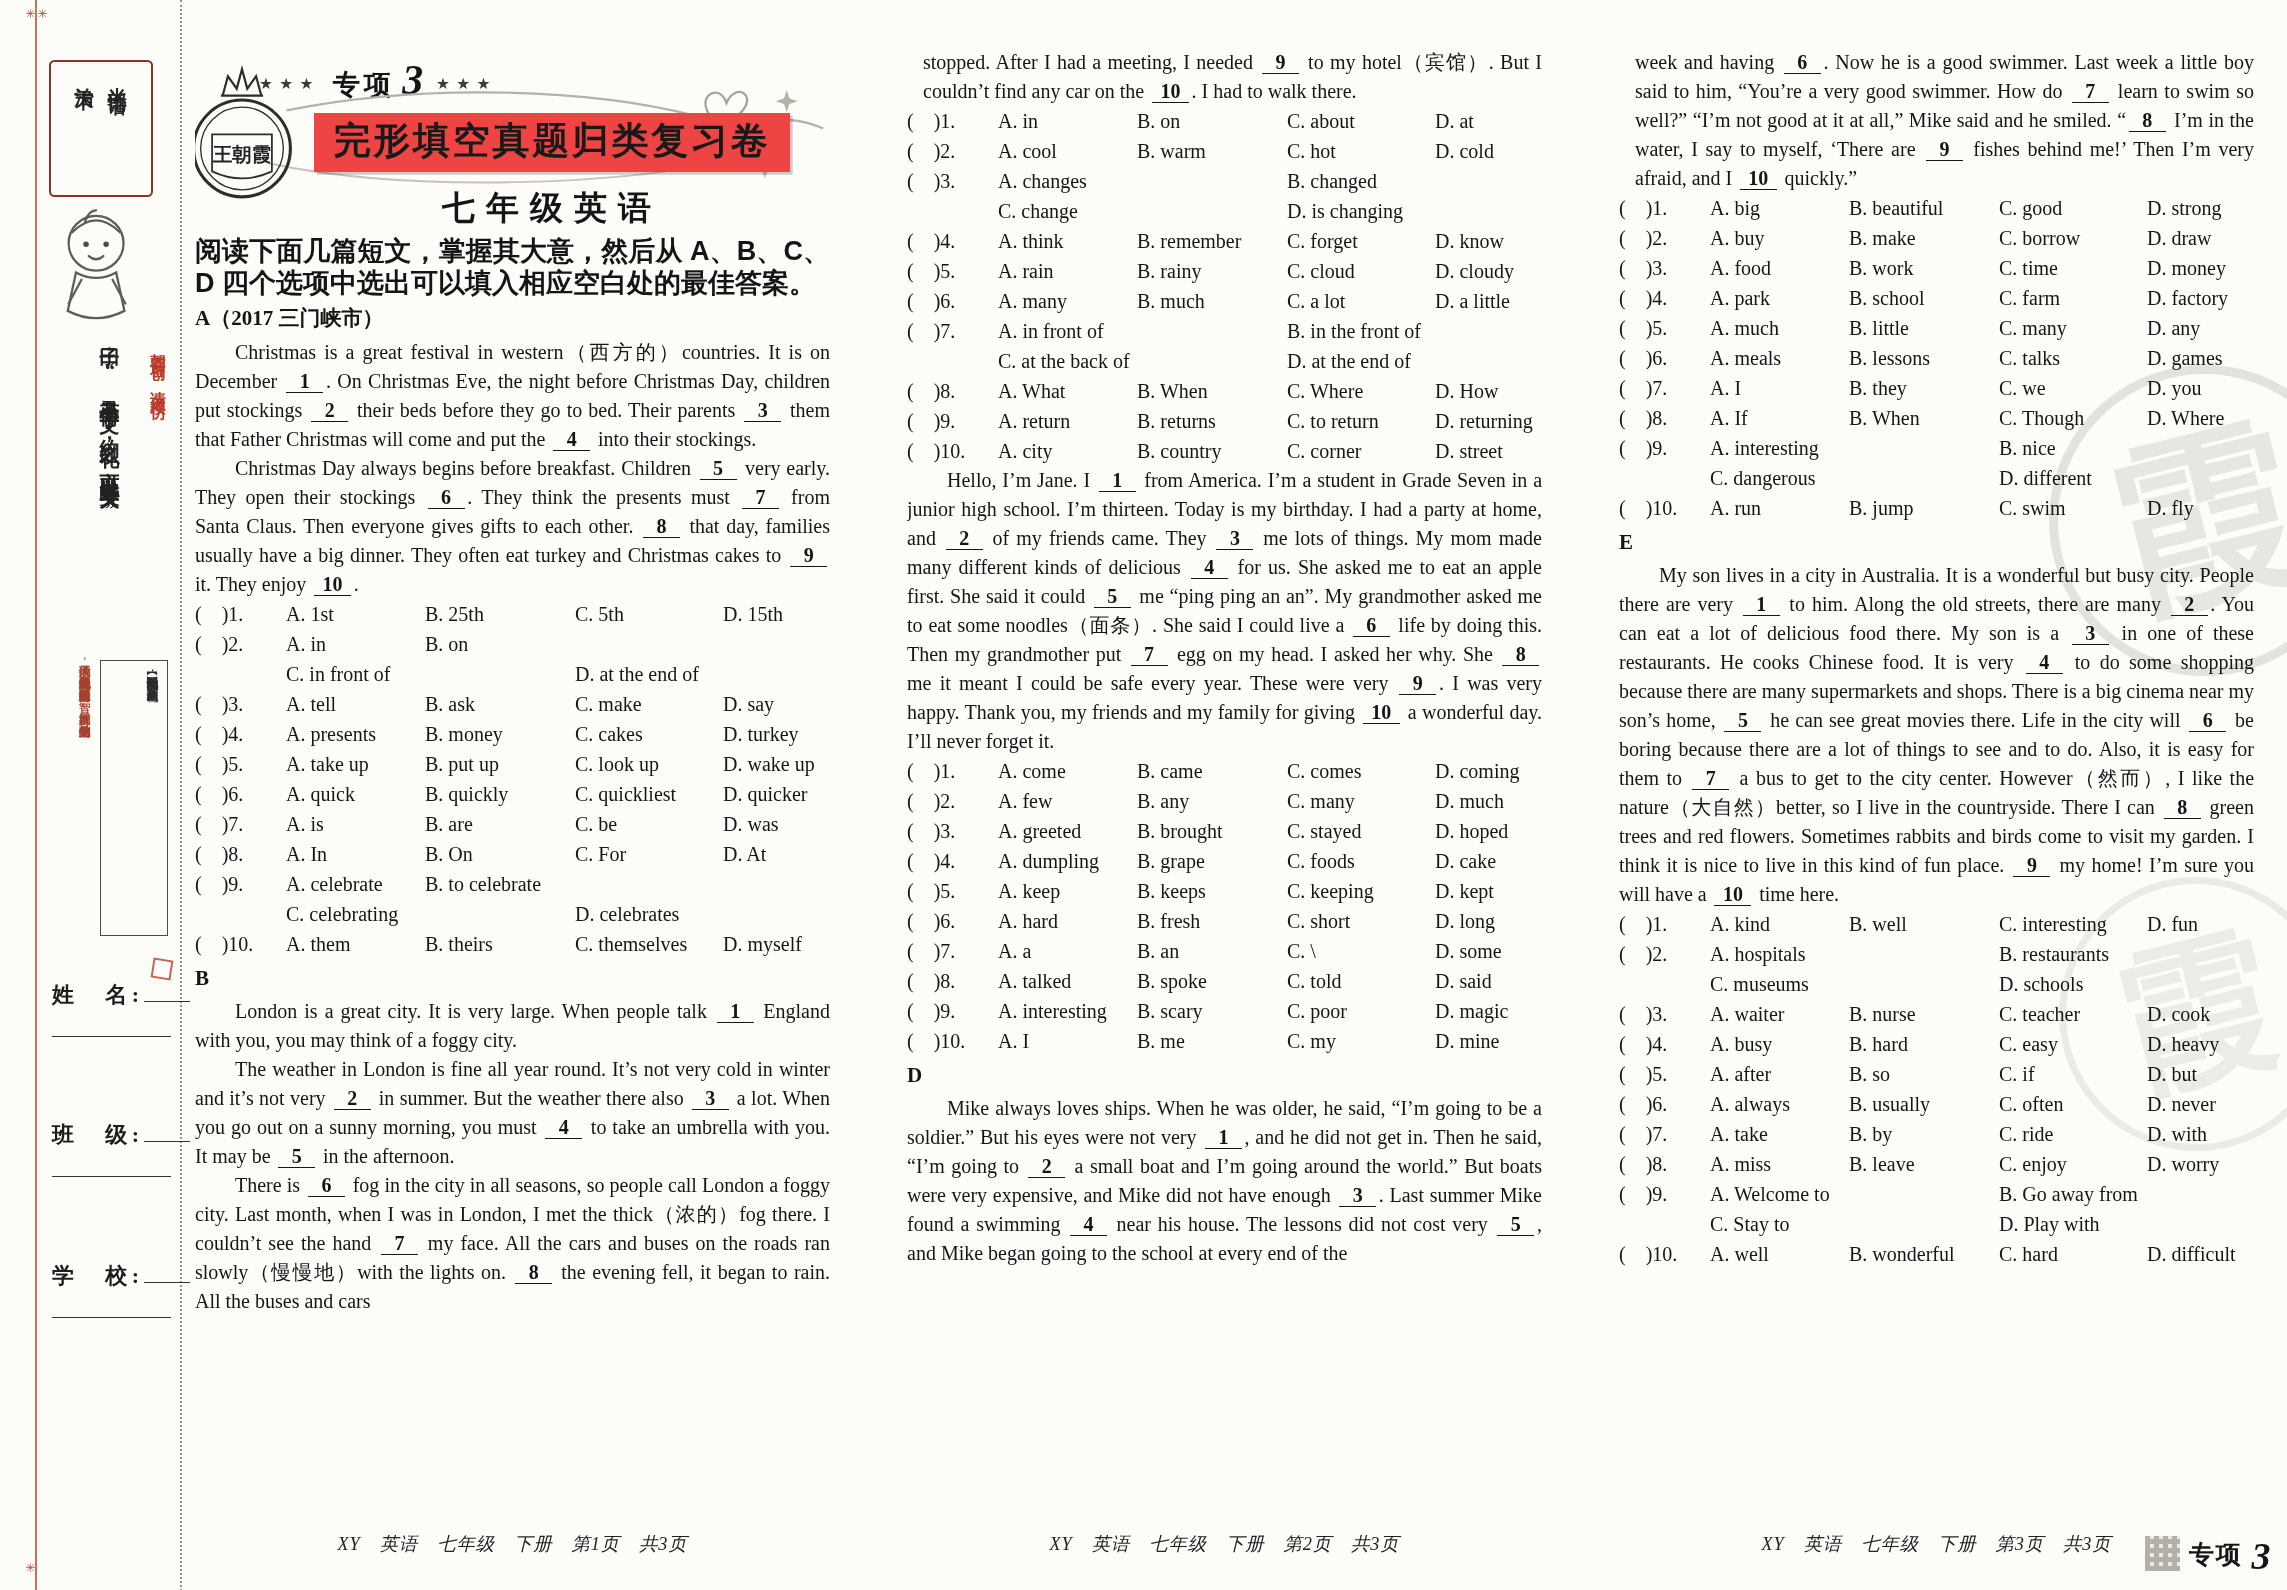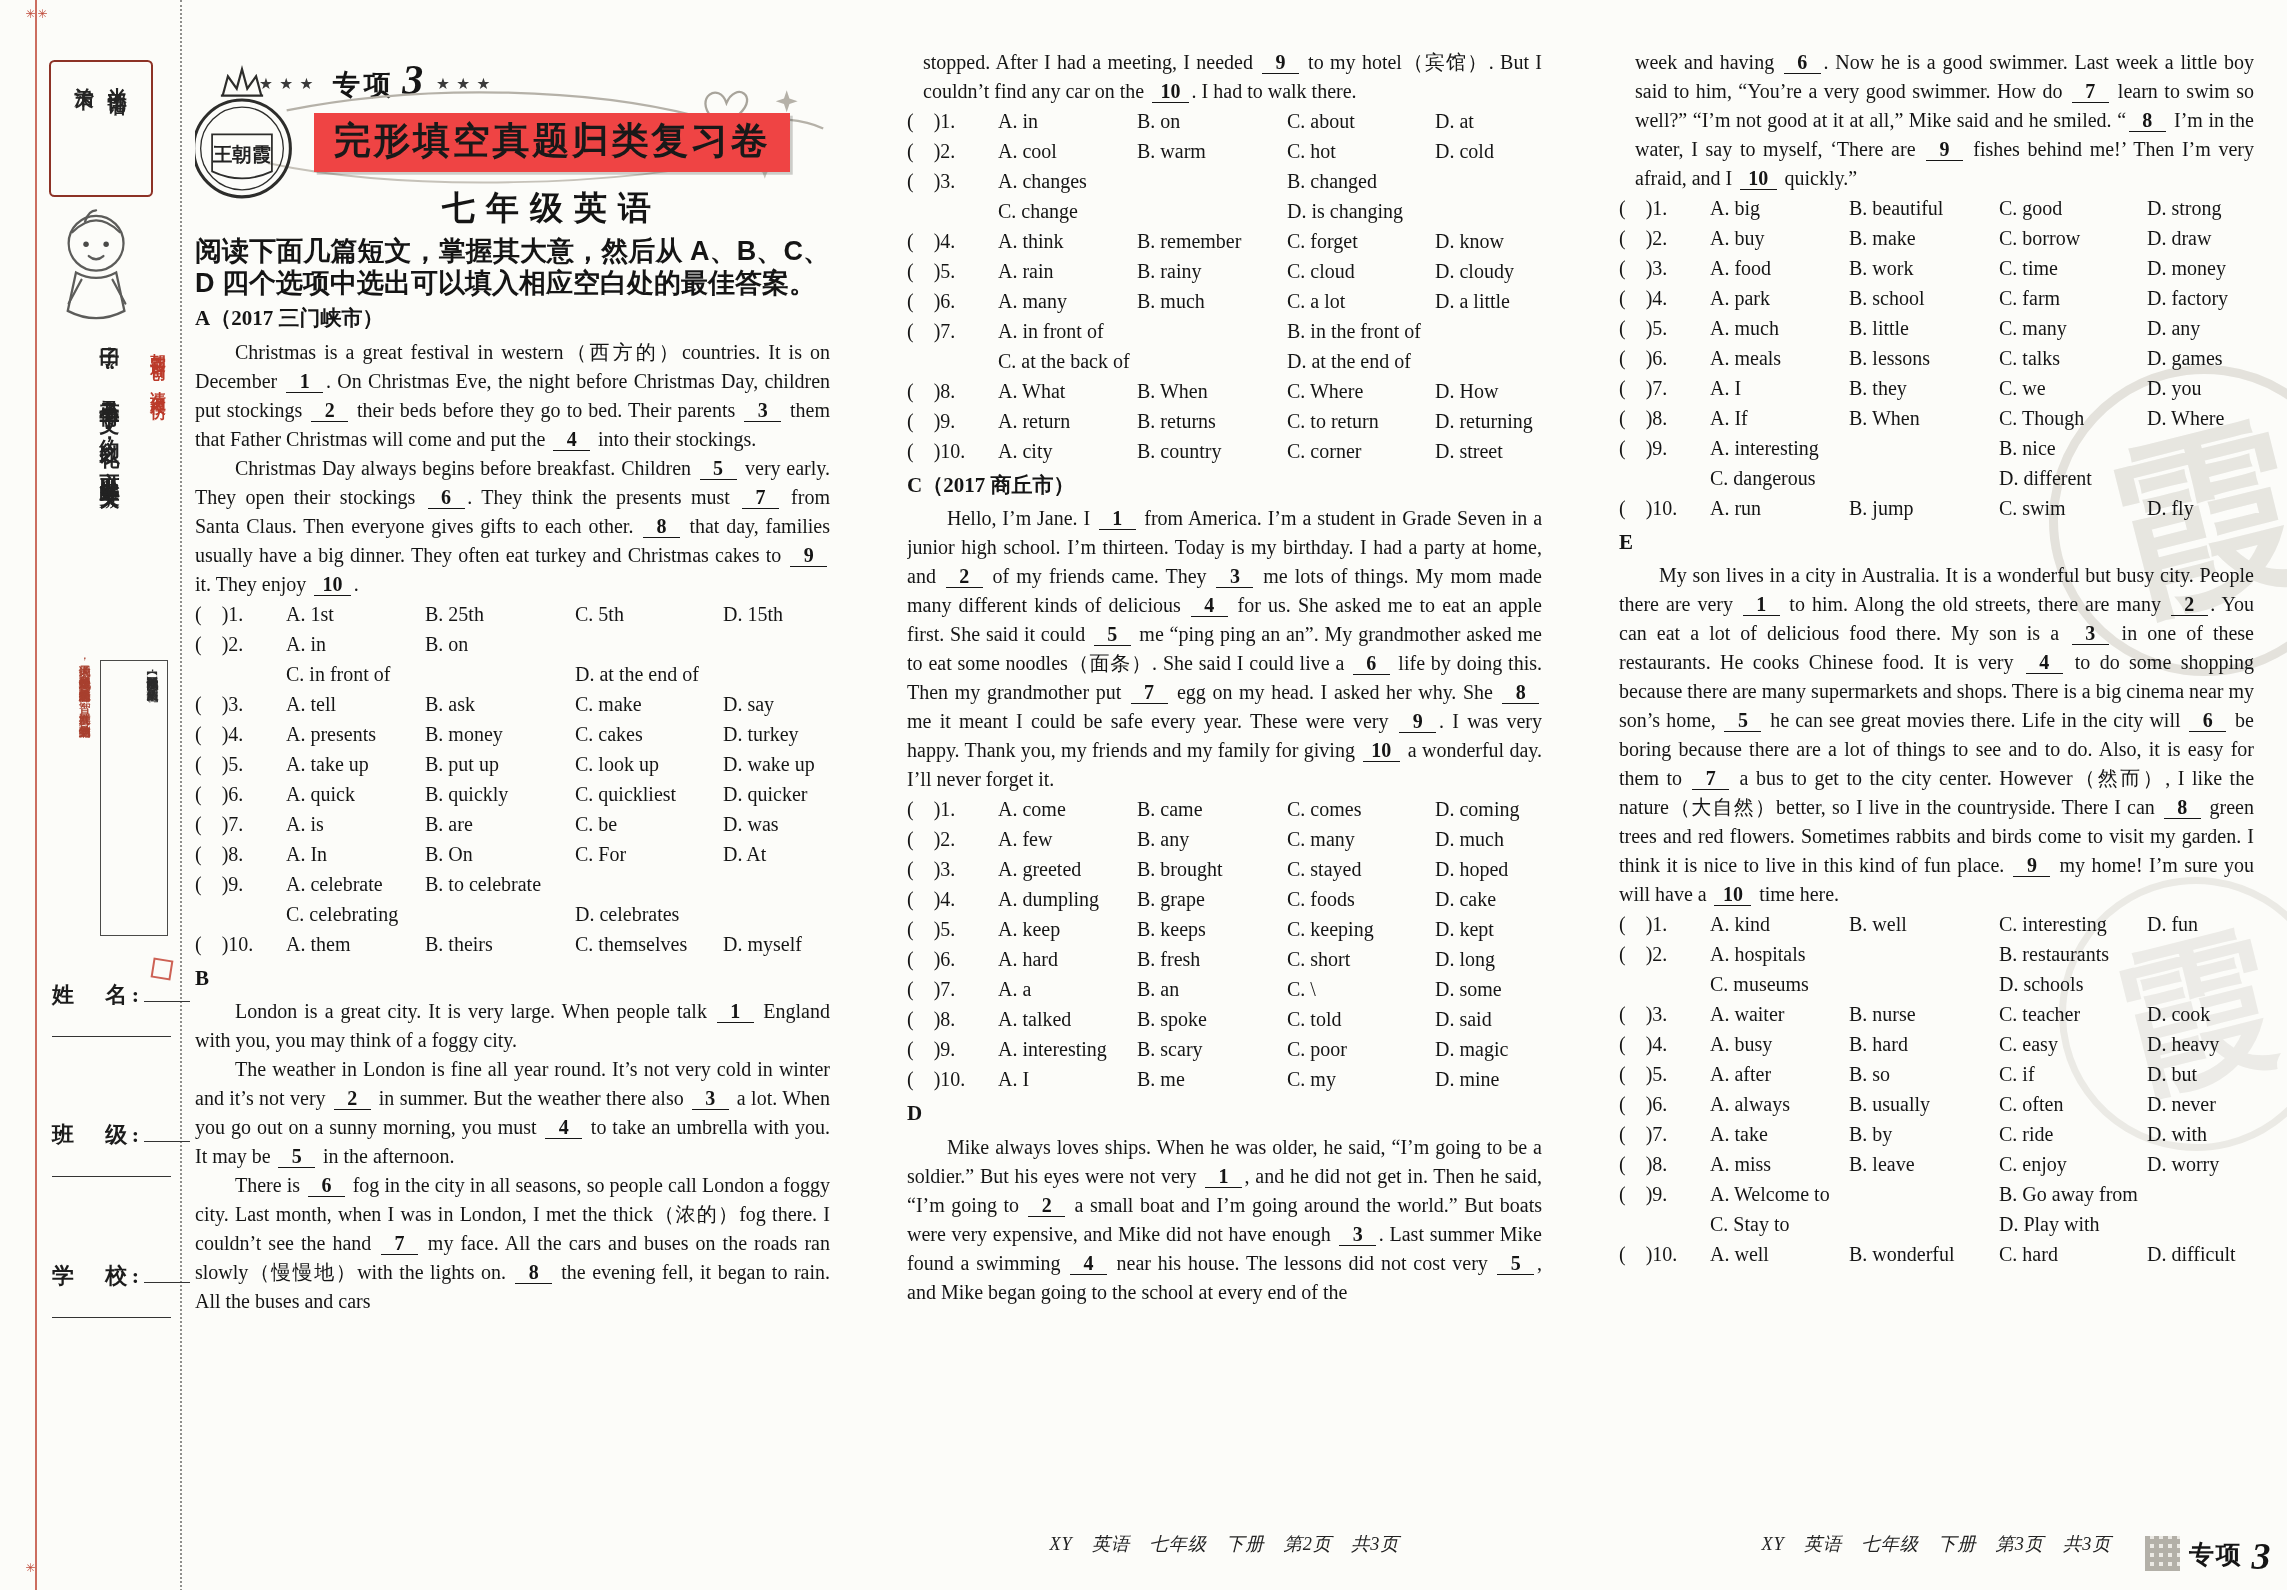--- a/index.html
+++ b/index.html
@@ -255,20 +255,21 @@
               <span class="opt">B. theirs</span>
               <span class="opt">C. themselves</span>
               <span class="opt">D. myself</span>
             </div>
             <div class="sec-head">B</div>
             <p class="para">London is a great city. It is very large. When people talk <span class="blank">1</span> England with you, you may think of a foggy city.</p>
             <p class="para">The weather in London is fine all year round. It’s not very cold in winter and it’s not very <span class="blank">2</span> in summer. But the weather there also <span class="blank">3</span> a lot. When you go out on a sunny morning, you must <span class="blank">4</span> to take an umbrella with you. It may be <span class="blank">5</span> in the afternoon.</p>
             <p class="para">There is <span class="blank">6</span> fog in the city in all seasons, so people call London a foggy city. Last month, when I was in London, I met the thick（浓的）fog there. I couldn’t see the hand <span class="blank">7</span> my face. All the cars and buses on the roads ran slowly（慢慢地）with the lights on. <span class="blank">8</span> the evening fell, it began to rain. All the buses and cars</p>
           </div>
       </div>
+      <div class="col-footer">XY　英语　七年级　下册　第1页　共3页</div>
     </div>
 
     <div class="col">
       <div class="col-content">
           <div class="blocks">
             <p class="para noindent">stopped. After I had a meeting, I needed <span class="blank">9</span> to my hotel（宾馆）. But I couldn’t find any car on the <span class="blank">10</span>. I had to walk there.</p>
             <div class="qrow">
               <span class="qpre">(  )1.</span>
               <span class="opt">A. in</span>
               <span class="opt">B. on</span>
@@ -337,21 +338,20 @@
               <span class="opt">C. to return</span>
               <span class="opt">D. returning</span>
             </div>
             <div class="qrow">
               <span class="qpre">(  )10.</span>
               <span class="opt">A. city</span>
               <span class="opt">B. country</span>
               <span class="opt">C. corner</span>
               <span class="opt">D. street</span>
             </div>
-            <div class="sec-head">C（2017 商丘市）</div>
             <p class="para">Hello, I’m Jane. I <span class="blank">1</span> from America. I’m a student in Grade Seven in a junior high school. I’m thirteen. Today is my birthday. I had a party at home, and <span class="blank">2</span> of my friends came. They <span class="blank">3</span> me lots of things. My mom made many different kinds of delicious <span class="blank">4</span> for us. She asked me to eat an apple first. She said it could <span class="blank">5</span> me “ping ping an an”. My grandmother asked me to eat some noodles（面条）. She said I could live a <span class="blank">6</span> life by doing this. Then my grandmother put <span class="blank">7</span> egg on my head. I asked her why. She <span class="blank">8</span> me it meant I could be safe every year. These were very <span class="blank">9</span>. I was very happy. Thank you, my friends and my family for giving <span class="blank">10</span> a wonderful day. I’ll never forget it.</p>
             <div class="qrow">
               <span class="qpre">(  )1.</span>
               <span class="opt">A. come</span>
               <span class="opt">B. came</span>
               <span class="opt">C. comes</span>
               <span class="opt">D. coming</span>
             </div>
             <div class="qrow">
               <span class="qpre">(  )2.</span>

